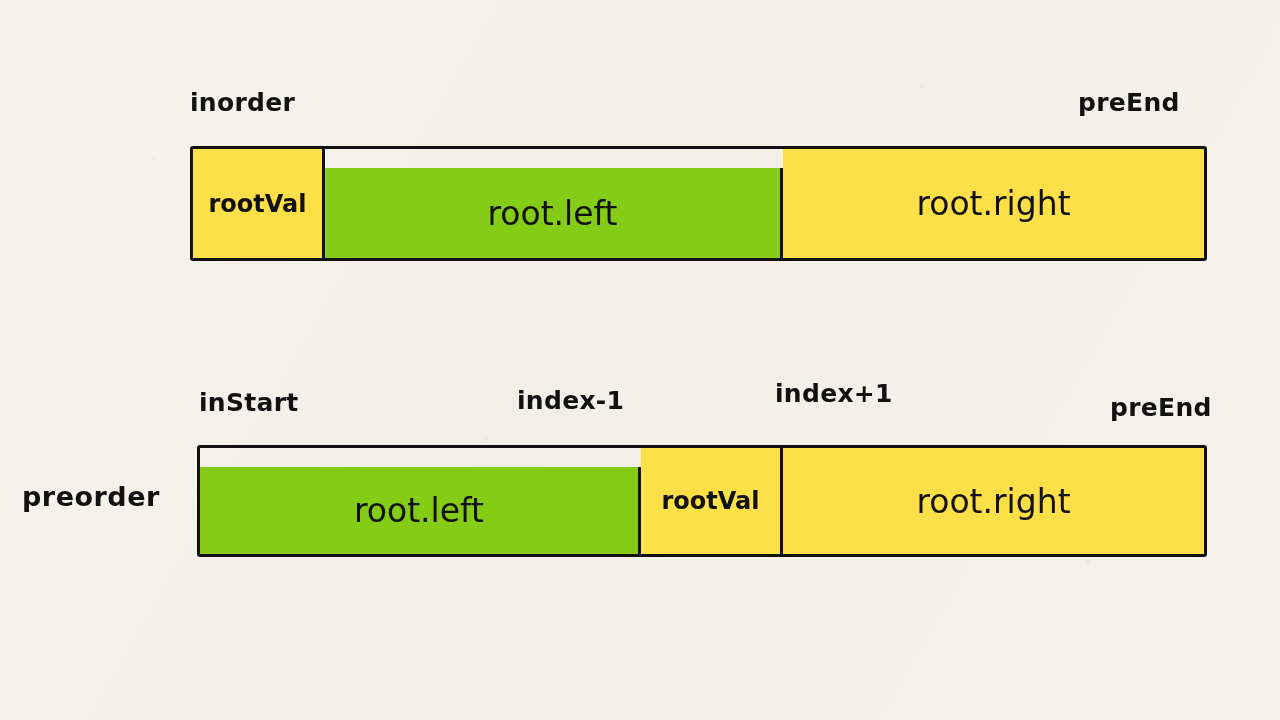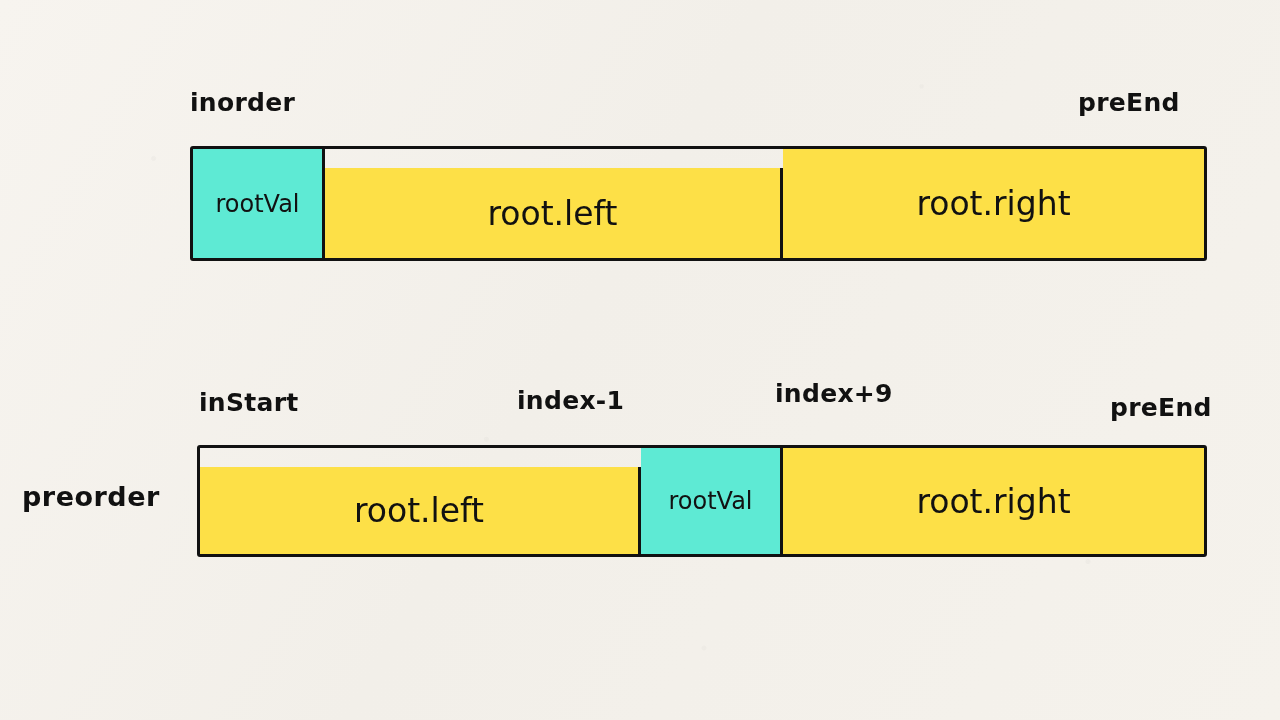--- a/index.html
+++ b/index.html
@@ -69,22 +69,22 @@
     align-items: center;
     justify-content: center;
     font-family: "DejaVu Sans", sans-serif;
     color: #111;
     white-space: nowrap;
     overflow: hidden;
   }
   .seg-divider {
     border-right: 3px solid #111;
   }
-  .seg-blue  { background: #5eead4; }
-  .seg-orange{ background: #fde047; margin-top: 19px; }
+  .seg-blue  { background: #fde047; font-weight: bold; }
+  .seg-orange{ background: #84cc16; margin-top: 19px; }
   .seg-green { background: #fde047; }
 
   .seg-big  { font-size: 33px; }
   .seg-small{ font-size: 24px; }
 
   
   .footer {
     position: absolute;
     right: 20px;
     bottom: 8px;
@@ -116,21 +116,21 @@
 
 
   <div class="bar" style="left:190px; top:146px; width:1017px; height:115px;">
     <div class="seg seg-blue seg-small seg-divider" style="width:132px;">rootVal</div>
     <div class="seg seg-orange seg-big seg-divider" style="width:458px;">root.left</div>
     <div class="seg seg-green seg-big" style="flex:1;">root.right</div>
   </div>
 
   <div class="marker" style="left:199px; top:388px;">inStart</div>
   <div class="marker" style="left:517px; top:386px;">index-1</div>
-  <div class="marker" style="left:775px; top:379px;">index+9</div>
+  <div class="marker" style="left:775px; top:379px;">index+1</div>
   <div class="marker" style="left:1110px; top:393px;">preEnd</div>
 
   <div class="row-label" style="left:22px; top:481px;">preorder</div>
 
   <div class="bar" style="left:197px; top:445px; width:1010px; height:112px;">
     <div class="seg seg-orange seg-big seg-divider" style="width:441px;">root.left</div>
     <div class="seg seg-blue seg-small seg-divider" style="width:142px;">rootVal</div>
     <div class="seg seg-green seg-big" style="flex:1;">root.right</div>
   </div>
 

